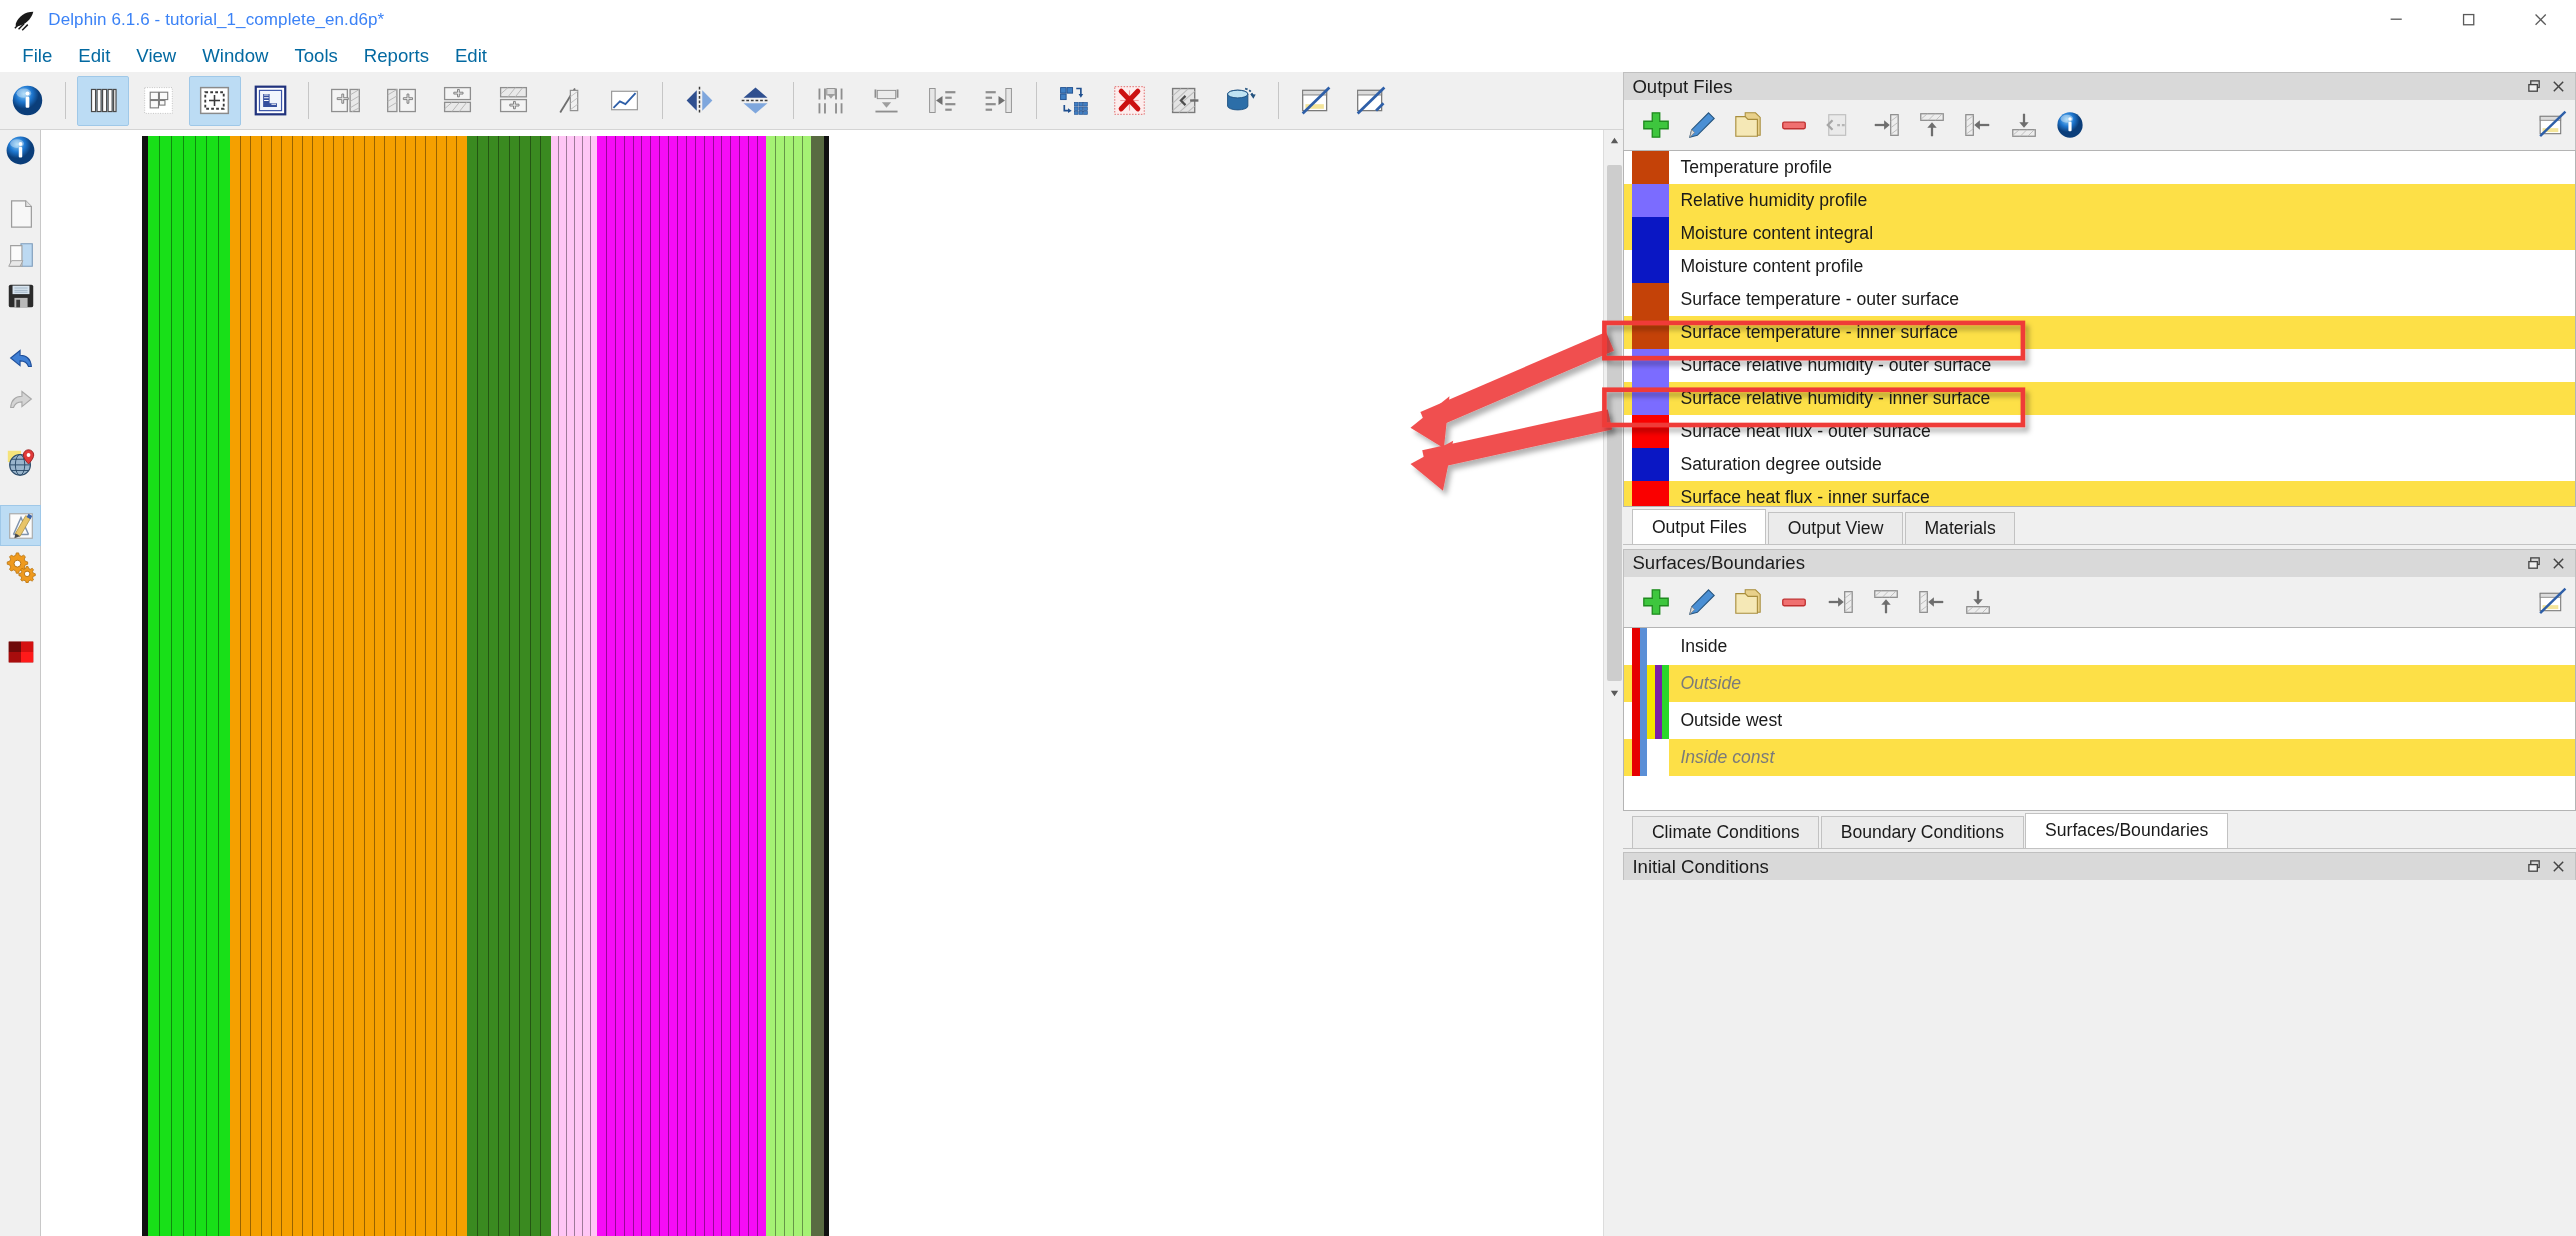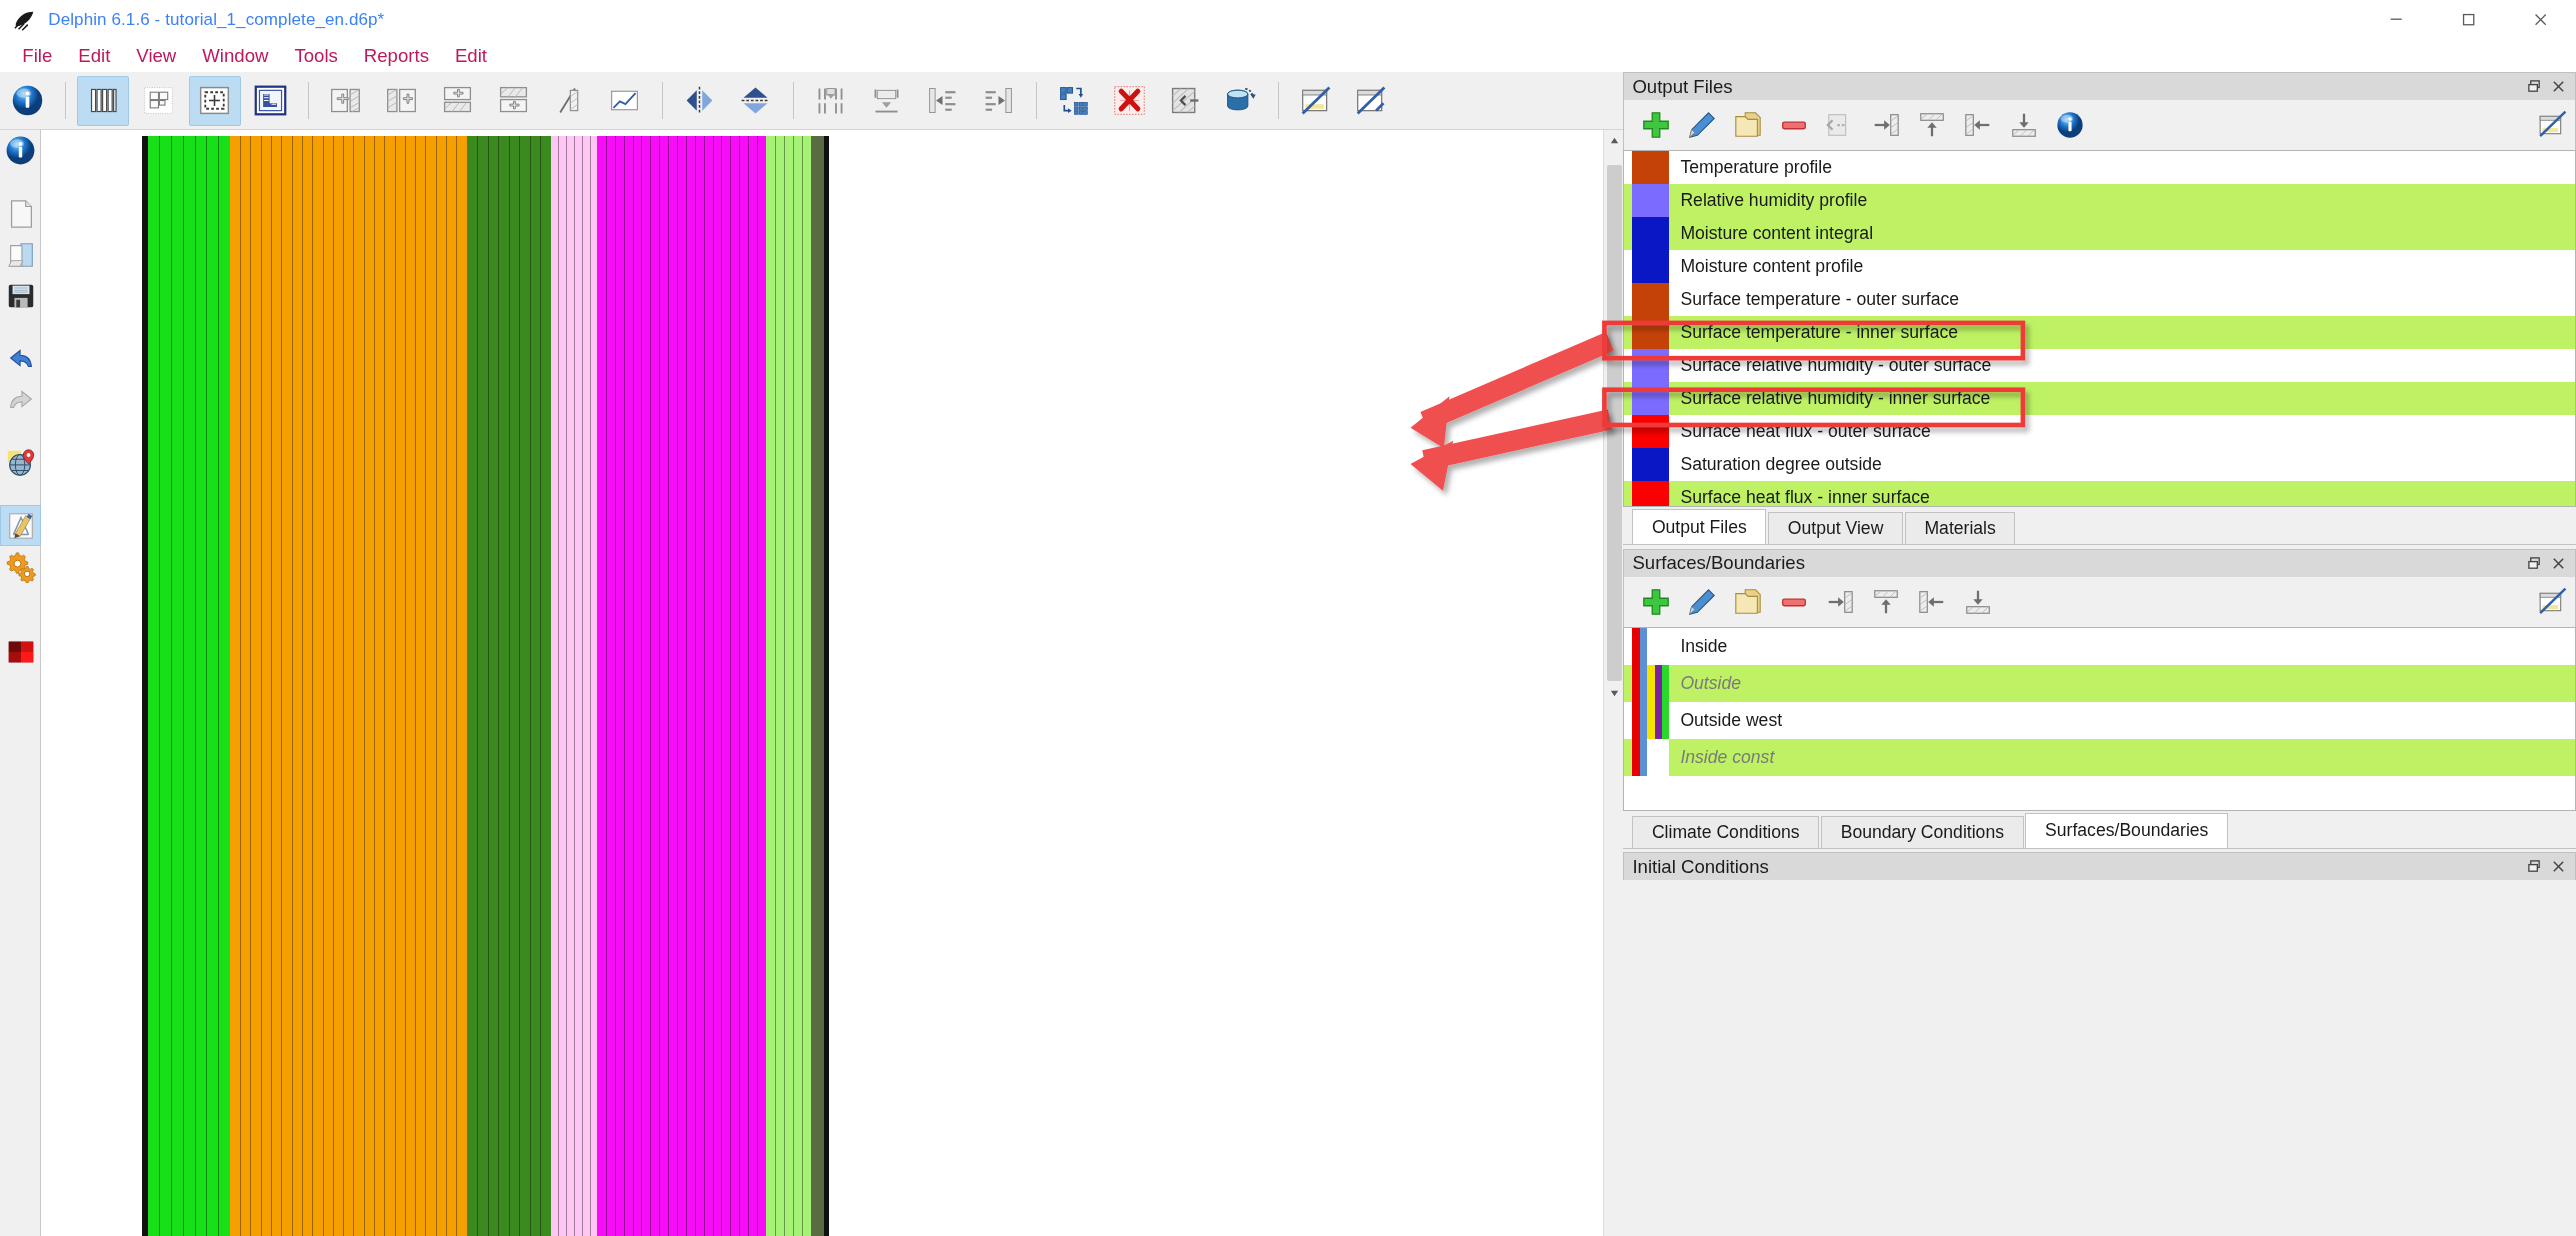--- a/index.html
+++ b/index.html
@@ -23,21 +23,21 @@
   .winbtns { position:absolute; right:0; top:0; height:39px; display:flex; }
   .winbtn { width:72px; height:39px; display:flex; align-items:center; justify-content:center; }
   .winbtn svg { display:block; }
 
   
   .menubar {
     position: absolute; top: 39px; left: 0; width: 2576px; height: 33px;
     background: #ffffff; display: flex; align-items: center; padding-left: 9.3px;
   }
   .menu-item {
-    font-size: 18.6px; color: #be185d; padding: 3.7px 13px; cursor: default;
+    font-size: 18.6px; color: #0369a1; padding: 3.7px 13px; cursor: default;
   }
 
   
   .toolbar {
     position: absolute; top: 72px; left: 0; width: 2576px; height: 58px;
     background: #f0f0f0; border-bottom: 0.9px solid #d4d4d4;
     display: flex; align-items: center;
   }
   .tb-btn {
     width: 52px; height: 50px; margin: 0 1.9px; display: flex;
@@ -101,21 +101,21 @@
     height: 50px; background: #f0f0f0; border-left: 0.9px solid #c0c0c0;
     border-right: 0.9px solid #c0c0c0; display: flex; align-items: center; padding-left: 9.3px;
   }
   .pt-btn { width: 46px; height: 43px; display: flex; align-items: center; justify-content: center; border:0.9px solid transparent; border-radius:1.9px;}
   .pt-spacer { flex: 1 1 auto; }
 
   .listbox {
     background: #ffffff; border: 0.9px solid #b4b4b4; overflow: hidden; position: relative;
   }
   .lrow { display: flex; align-items: stretch; height: 33px; position: relative; }
-  .lrow.alt { background: #bef264; }
+  .lrow.alt { background: #fde047; }
   .lrow .sw { width: 37px; margin-left: 8.4px; }
   .lrow .lbl {
     flex: 1; display: flex; align-items: center; padding-left: 11px;
     font-size: 17.6px; color: #1a1a1a; white-space: nowrap;
   }
   .lrow .lbl.italic { font-style: italic; color: #7a7a7a; }
   .lrow .gutter { width: 8.4px; background: transparent; }
 
   .swatch-multi { width: 37px; height: 100%; display: flex; }
   .swatch-multi span { flex: 1 1 auto; height: 100%; }

